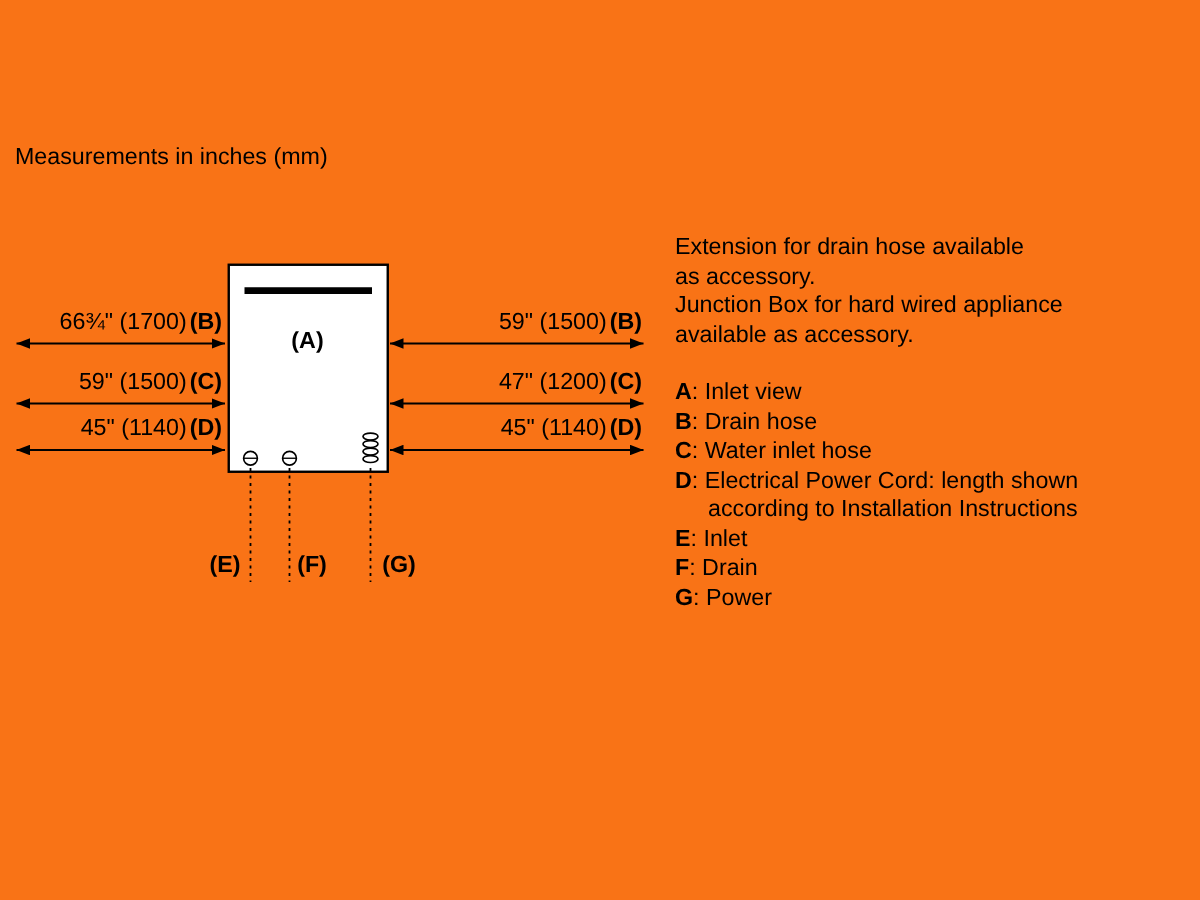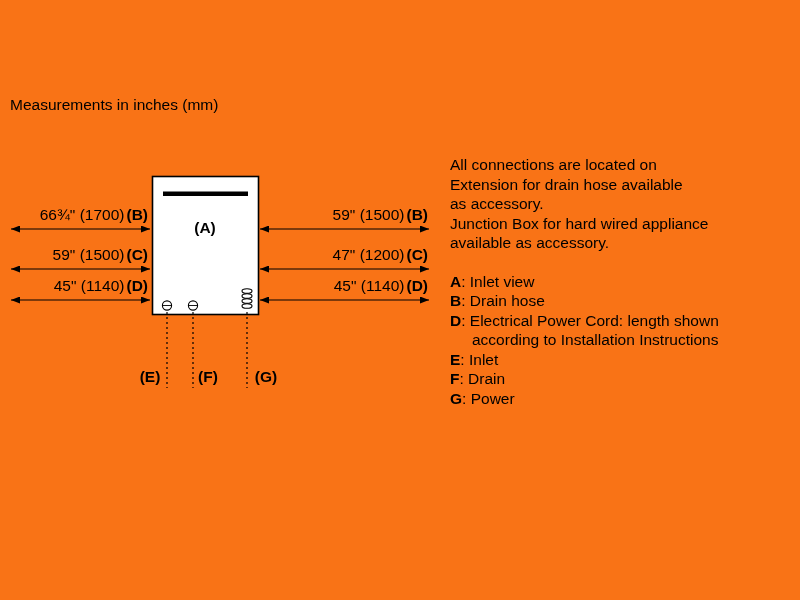--- a/index.html
+++ b/index.html
@@ -86,29 +86,29 @@
 
   <div class="dim right-dim" style="top:206px"><span>59" (1500)</span><span class="ref">(B)</span></div>
   <div class="dim right-dim" style="top:246px"><span>47" (1200)</span><span class="ref">(C)</span></div>
   <div class="dim right-dim" style="top:277px"><span>45" (1140)</span><span class="ref">(D)</span></div>
 
   <div class="bottom-label" style="left:128px">(E)</div>
   <div class="bottom-label" style="left:186px">(F)</div>
   <div class="bottom-label" style="left:244px">(G)</div>
 
   <div class="info">
-    <div>All connections are located on</div>
     <div>Extension for drain hose available</div>
     <div>as accessory.</div>
     <div>Junction Box for hard wired appliance</div>
     <div>available as accessory.</div>
 
     <div class="legend">
       <div class="legend-row"><b>A</b><span>: Inlet view</span></div>
       <div class="legend-row"><b>B</b><span>: Drain hose</span></div>
+      <div class="legend-row"><b>C</b><span>: Water inlet hose</span></div>
       <div class="legend-row"><b>D</b><span>: Electrical Power Cord: length shown</span><div class="indent">according to Installation Instructions</div></div>
       <div class="legend-row"><b>E</b><span>: Inlet</span></div>
       <div class="legend-row"><b>F</b><span>: Drain</span></div>
       <div class="legend-row"><b>G</b><span>: Power</span></div>
     </div>
   </div>
 
 </div>
 
 </body></html>

